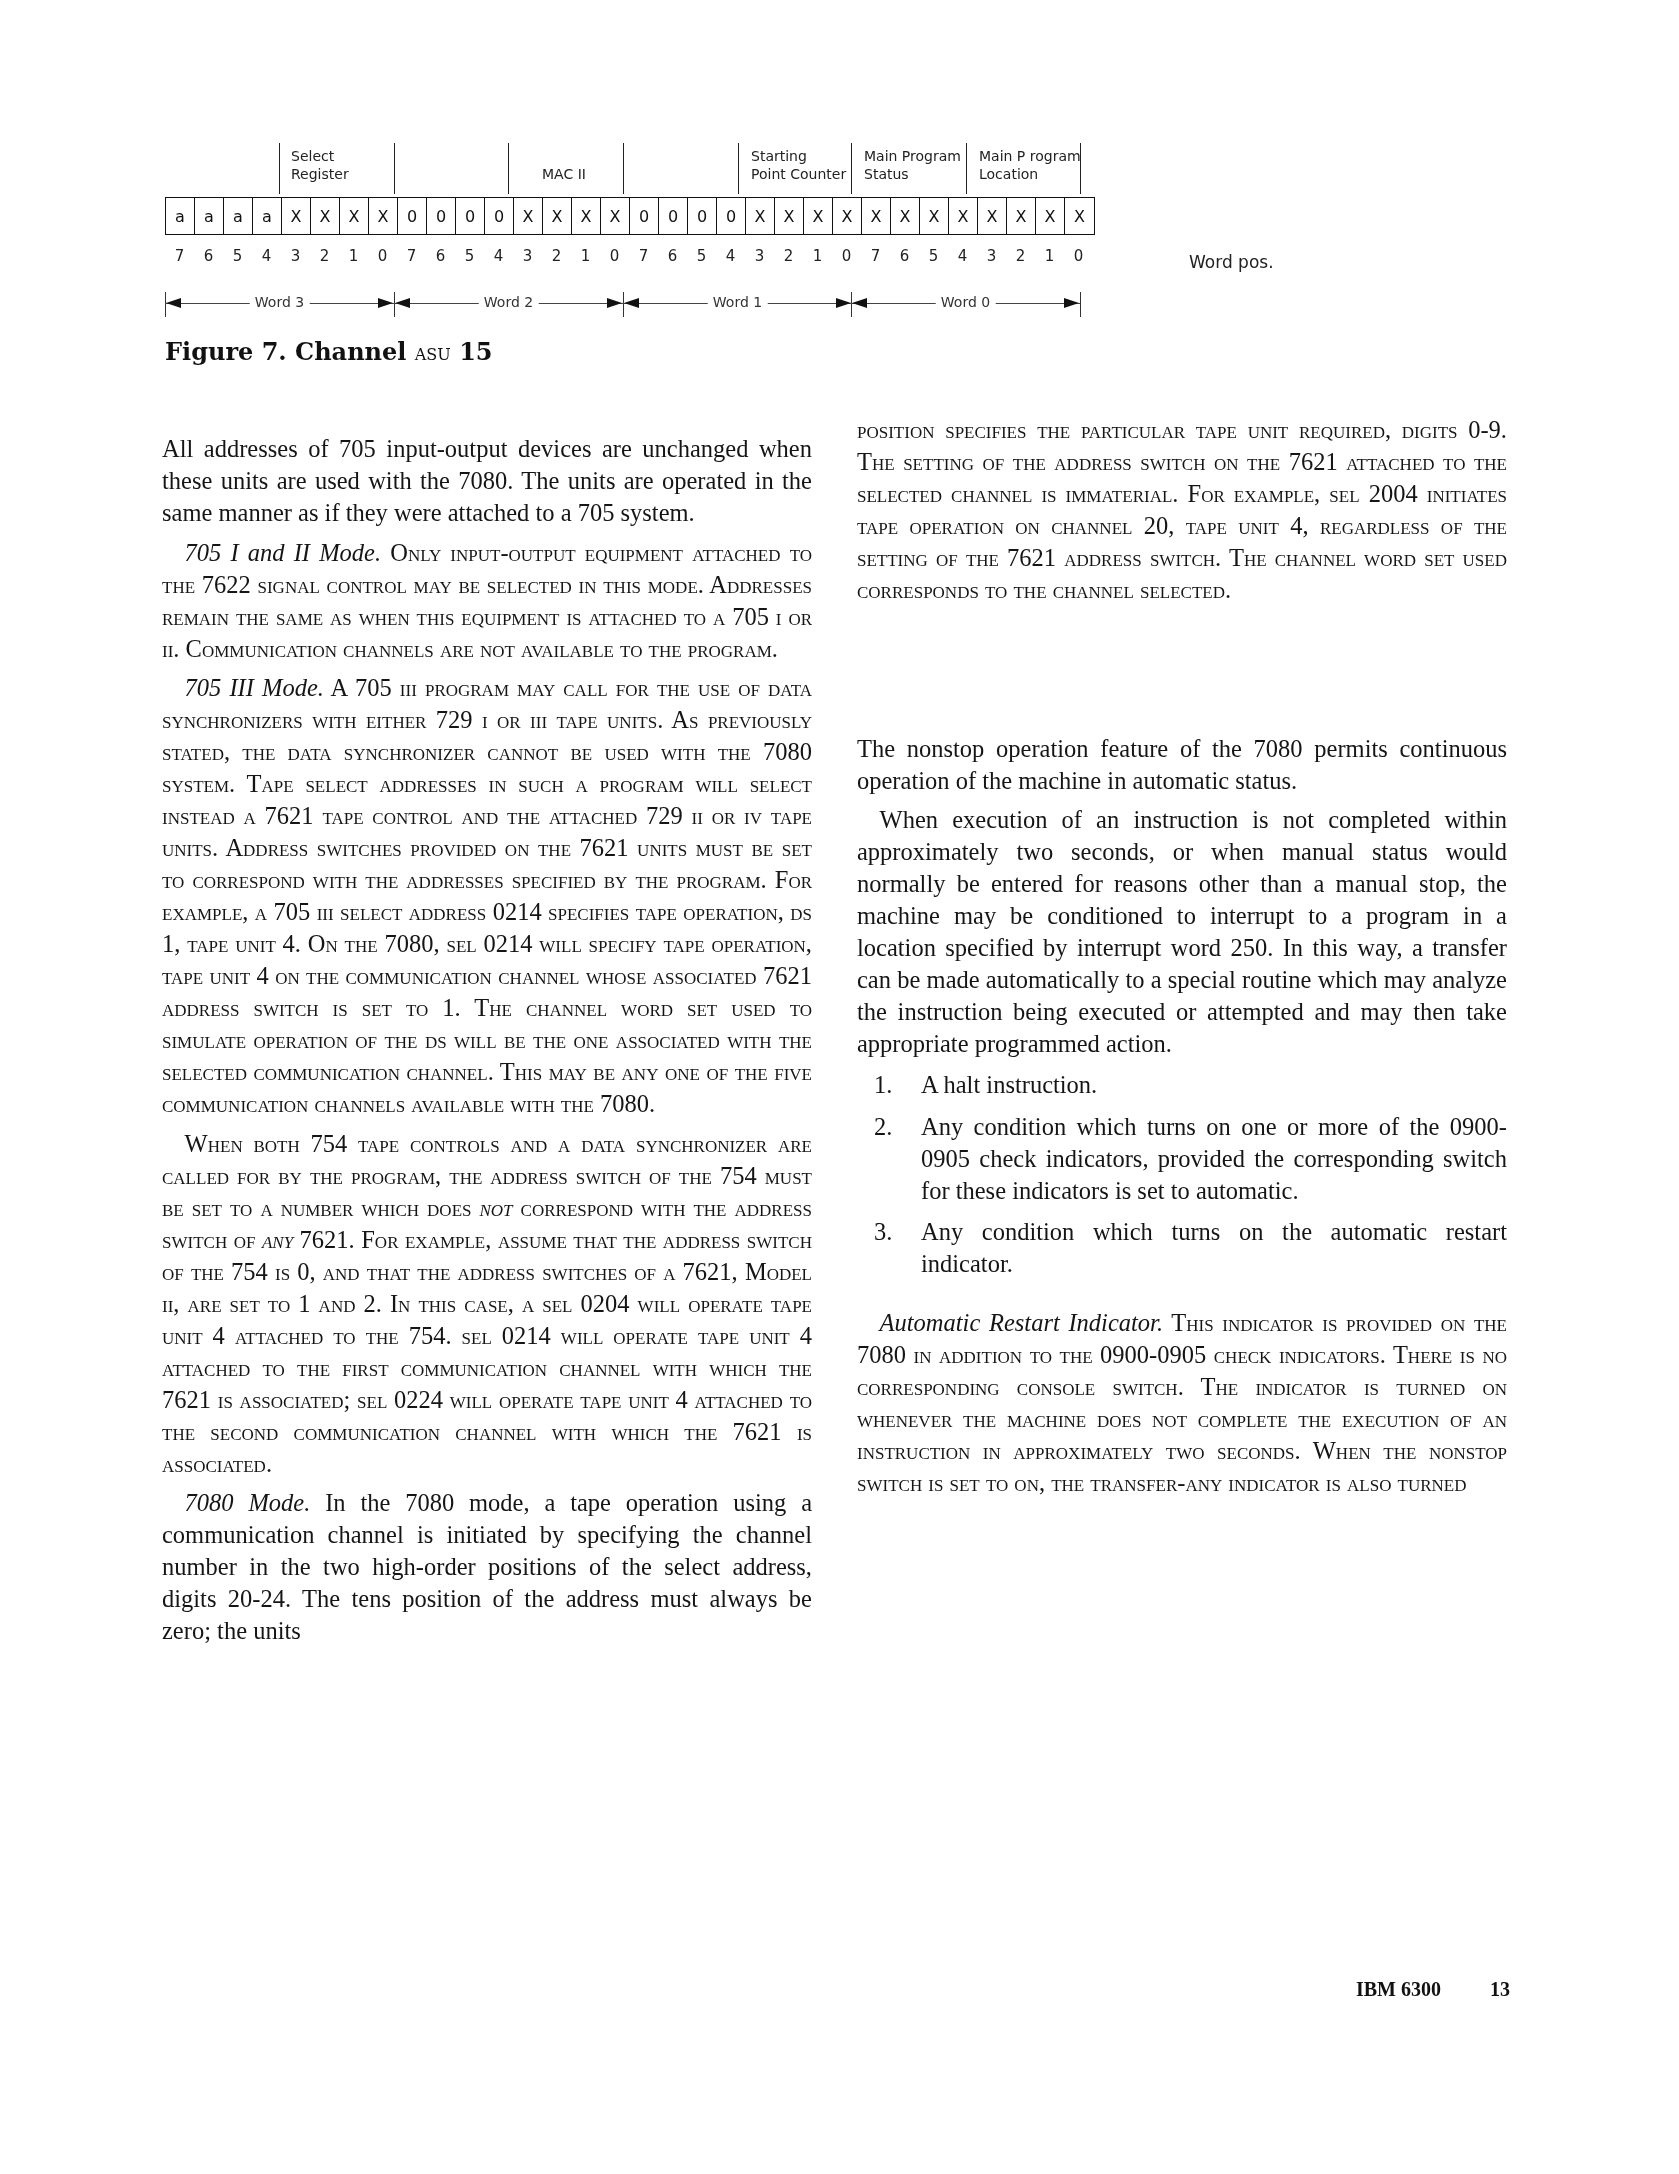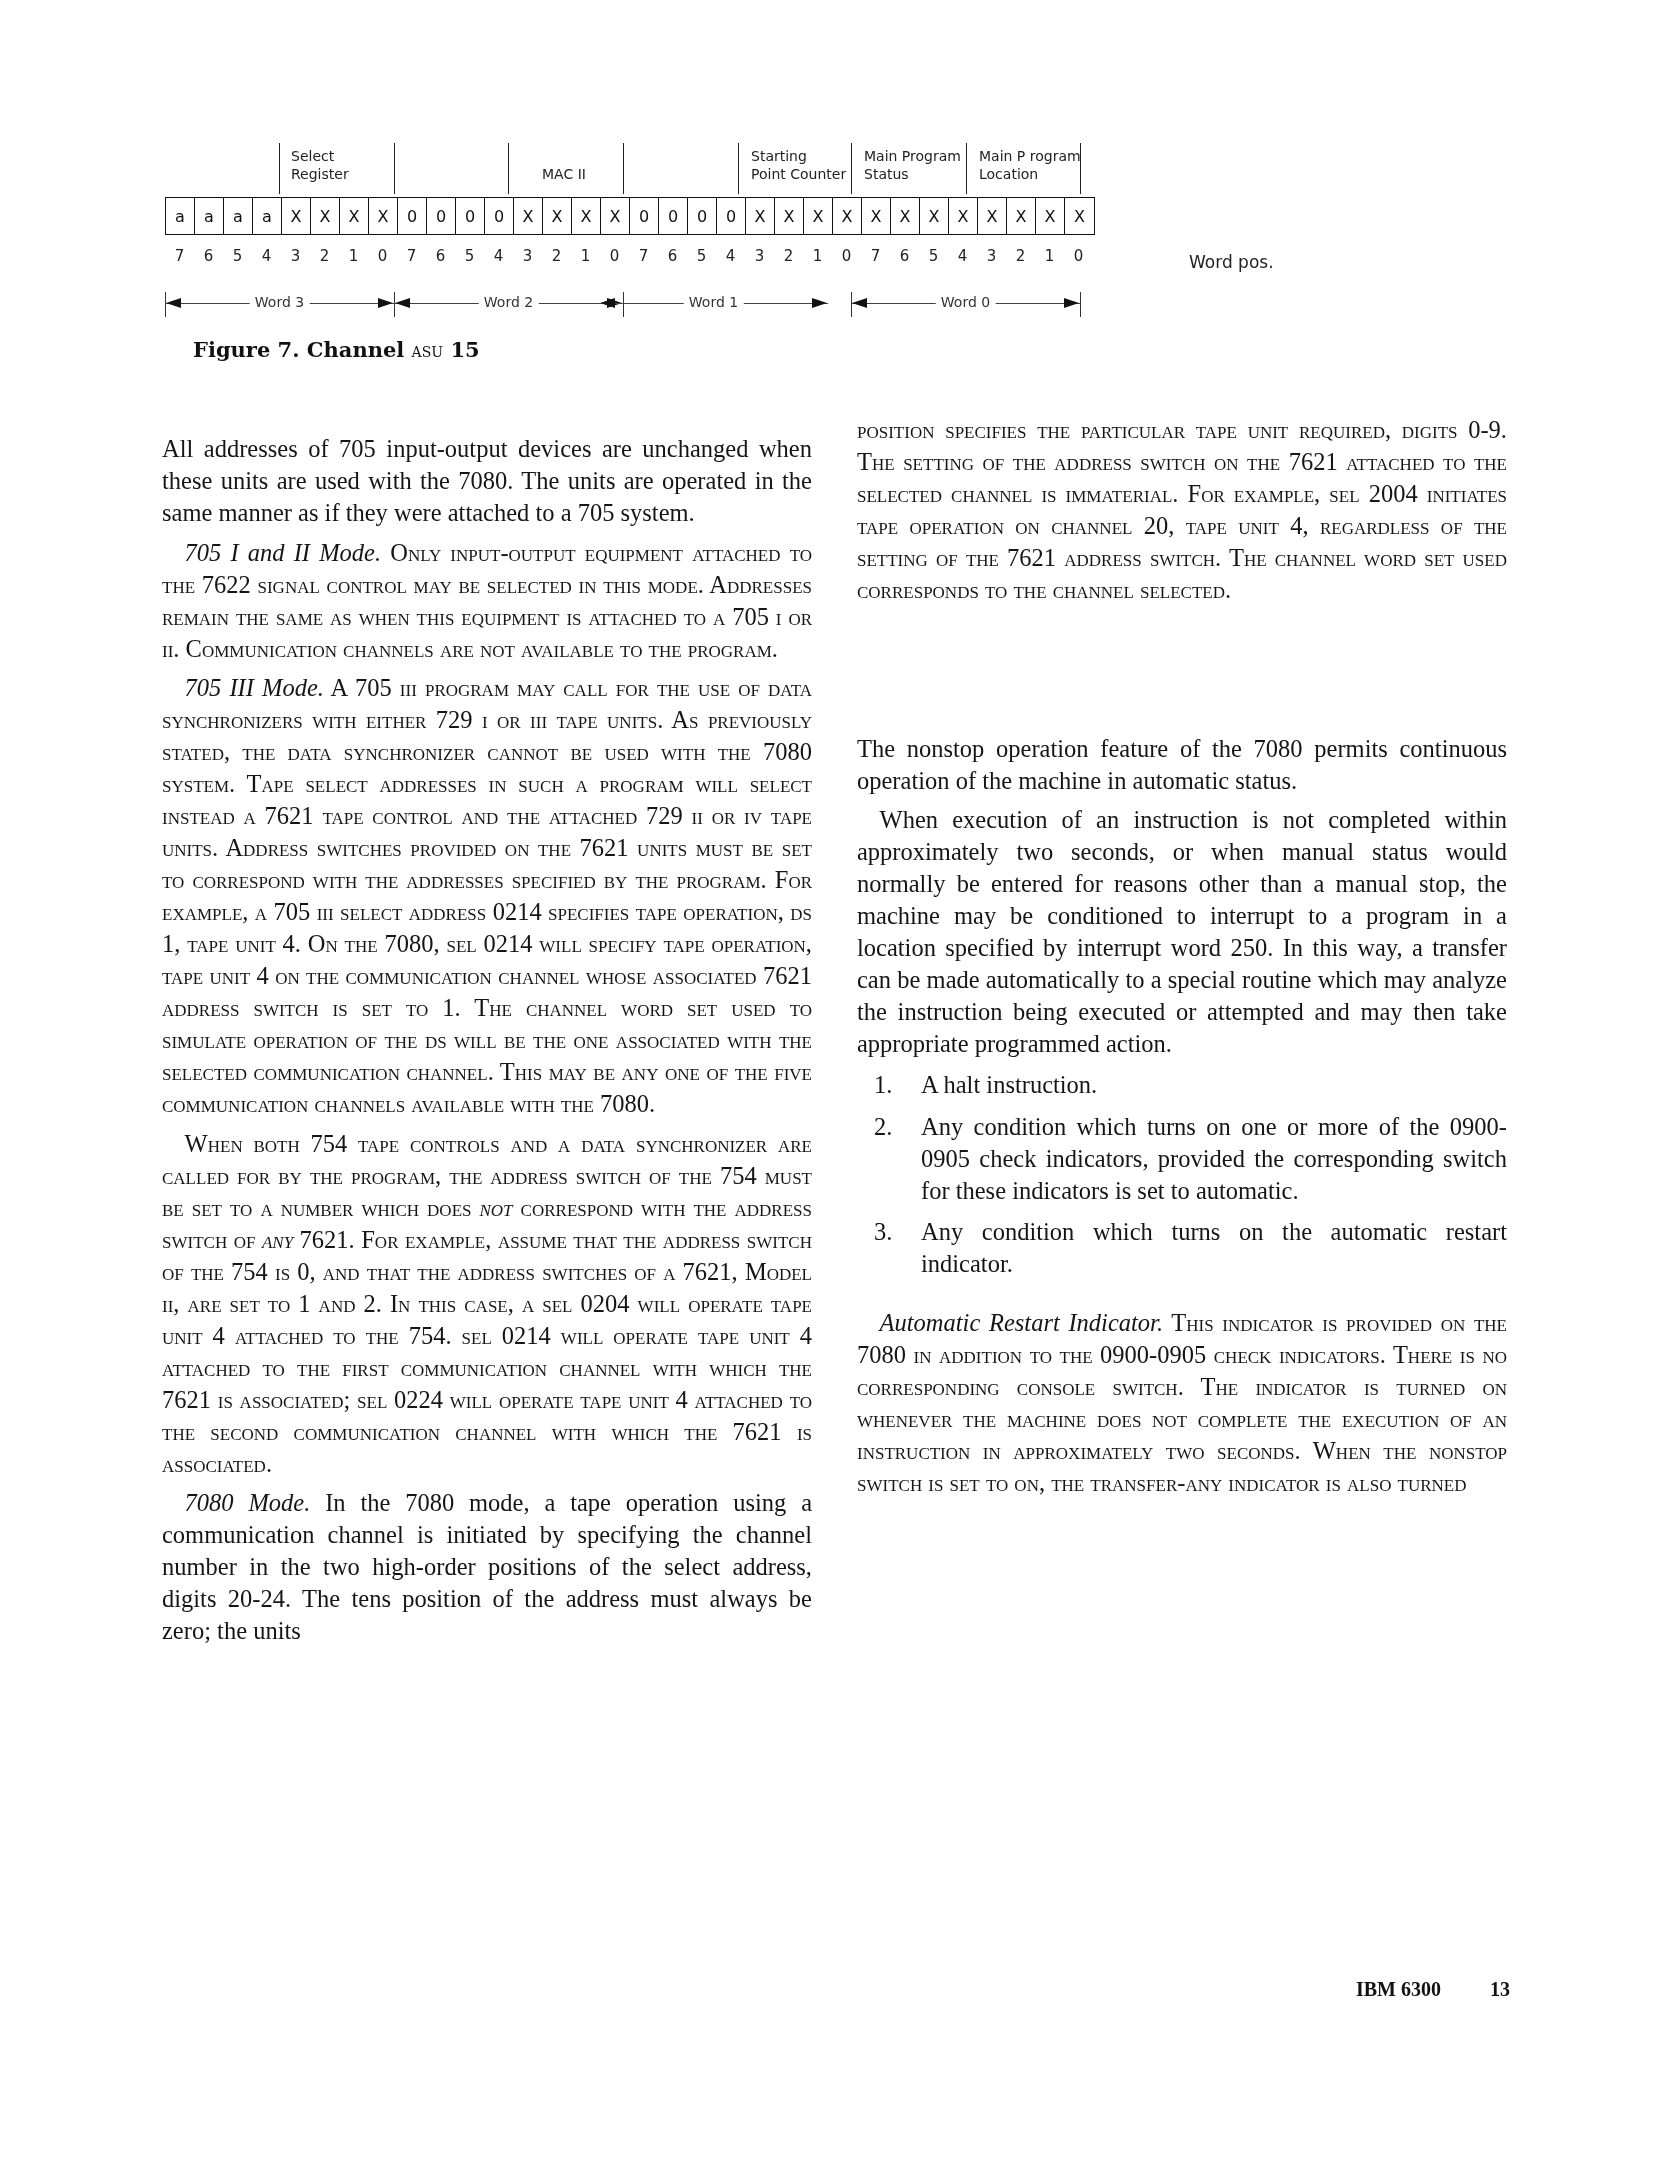--- a/index.html
+++ b/index.html
@@ -18,21 +18,21 @@
   .fig-pos { position: absolute; left: 0; top: 106px; display: flex; font-family: "DejaVu Sans", sans-serif; font-size: 15px; color: #222; }
   .fig-pos span { width: 29px; text-align: center; }
   .fig-pos-label { position: absolute; left: 1024px; top: 111px; font-family: "DejaVu Sans", sans-serif; font-size: 17px; color: #222; }
   .fig-words { position: absolute; left: 0; top: 151px; height: 24.5px; width: 998px; }
   .word-span { position: absolute; top: 0; height: 24.5px; }
   .word-line { position: absolute; top: 11.3px; left: 0; right: 0; height: 0.9px; background: #444; }
   .word-text { position: absolute; top: 1.9px; left: 50%; transform: translateX(-50%); background: #fff; padding: 0 5.6px; font-family: "DejaVu Sans", sans-serif; font-size: 14px; color: #333; white-space: nowrap; }
   .word-tick { position: absolute; top: 0; width: 0.9px; height: 24.5px; background: #333; }
   .arrow-l { position: absolute; left: 0.9px; top: 5.6px; width: 0; height: 0; border-top: 5.6px solid transparent; border-bottom: 5.6px solid transparent; border-right: 15px solid #111; }
   .arrow-r { position: absolute; right: 0.9px; top: 5.6px; width: 0; height: 0; border-top: 5.6px solid transparent; border-bottom: 5.6px solid transparent; border-left: 15px solid #111; }
-  .fig-caption { position: absolute; left: 165px; top: 337px; font-family: "DejaVu Serif", serif; font-size: 21px; font-weight: bold; color: #111; margin-left: 28px; }
+  .fig-caption { position: absolute; left: 165px; top: 337px; font-family: "DejaVu Serif", serif; font-size: 24px; font-weight: bold; color: #111; }
   .sc { font-variant: small-caps; font-weight: normal; font-size: 0.95em; }
 
   
   .col { position: absolute; top: 414px; width: 650px; font-family: "Liberation Serif", serif; font-size: 24.5px; line-height: 32px; color: #151515; text-align: justify; }
   .col-left { left: 162px; }
   .col-right { left: 857px; }
   .heading { font-family: "DejaVu Sans", sans-serif; font-weight: bold; font-size: 27px; line-height: 34px; margin: 0; letter-spacing: -0.3px; color: #0a0a0a; }
   .p { margin: 0 0 7.5px 0; }
   .p.indent { text-indent: 22.6px; }
   .runin { font-style: italic; }
@@ -158,21 +158,21 @@
         <div class="word-text">Word 3</div>
       </div>
       <div class="word-tick" style="left:229px"></div>
       <div class="word-span" style="left:229px; width:229px">
         <div class="word-line"></div>
         <div class="arrow-l"></div>
         <div class="arrow-r"></div>
         <div class="word-text">Word 2</div>
       </div>
       <div class="word-tick" style="left:458px"></div>
-      <div class="word-span" style="left:434px; width:229px">
+      <div class="word-span" style="left:458px; width:229px">
         <div class="word-line"></div>
         <div class="arrow-l"></div>
         <div class="arrow-r"></div>
         <div class="word-text">Word 1</div>
       </div>
       <div class="word-tick" style="left:686px"></div>
       <div class="word-span" style="left:686px; width:229px">
         <div class="word-line"></div>
         <div class="arrow-l"></div>
         <div class="arrow-r"></div>

